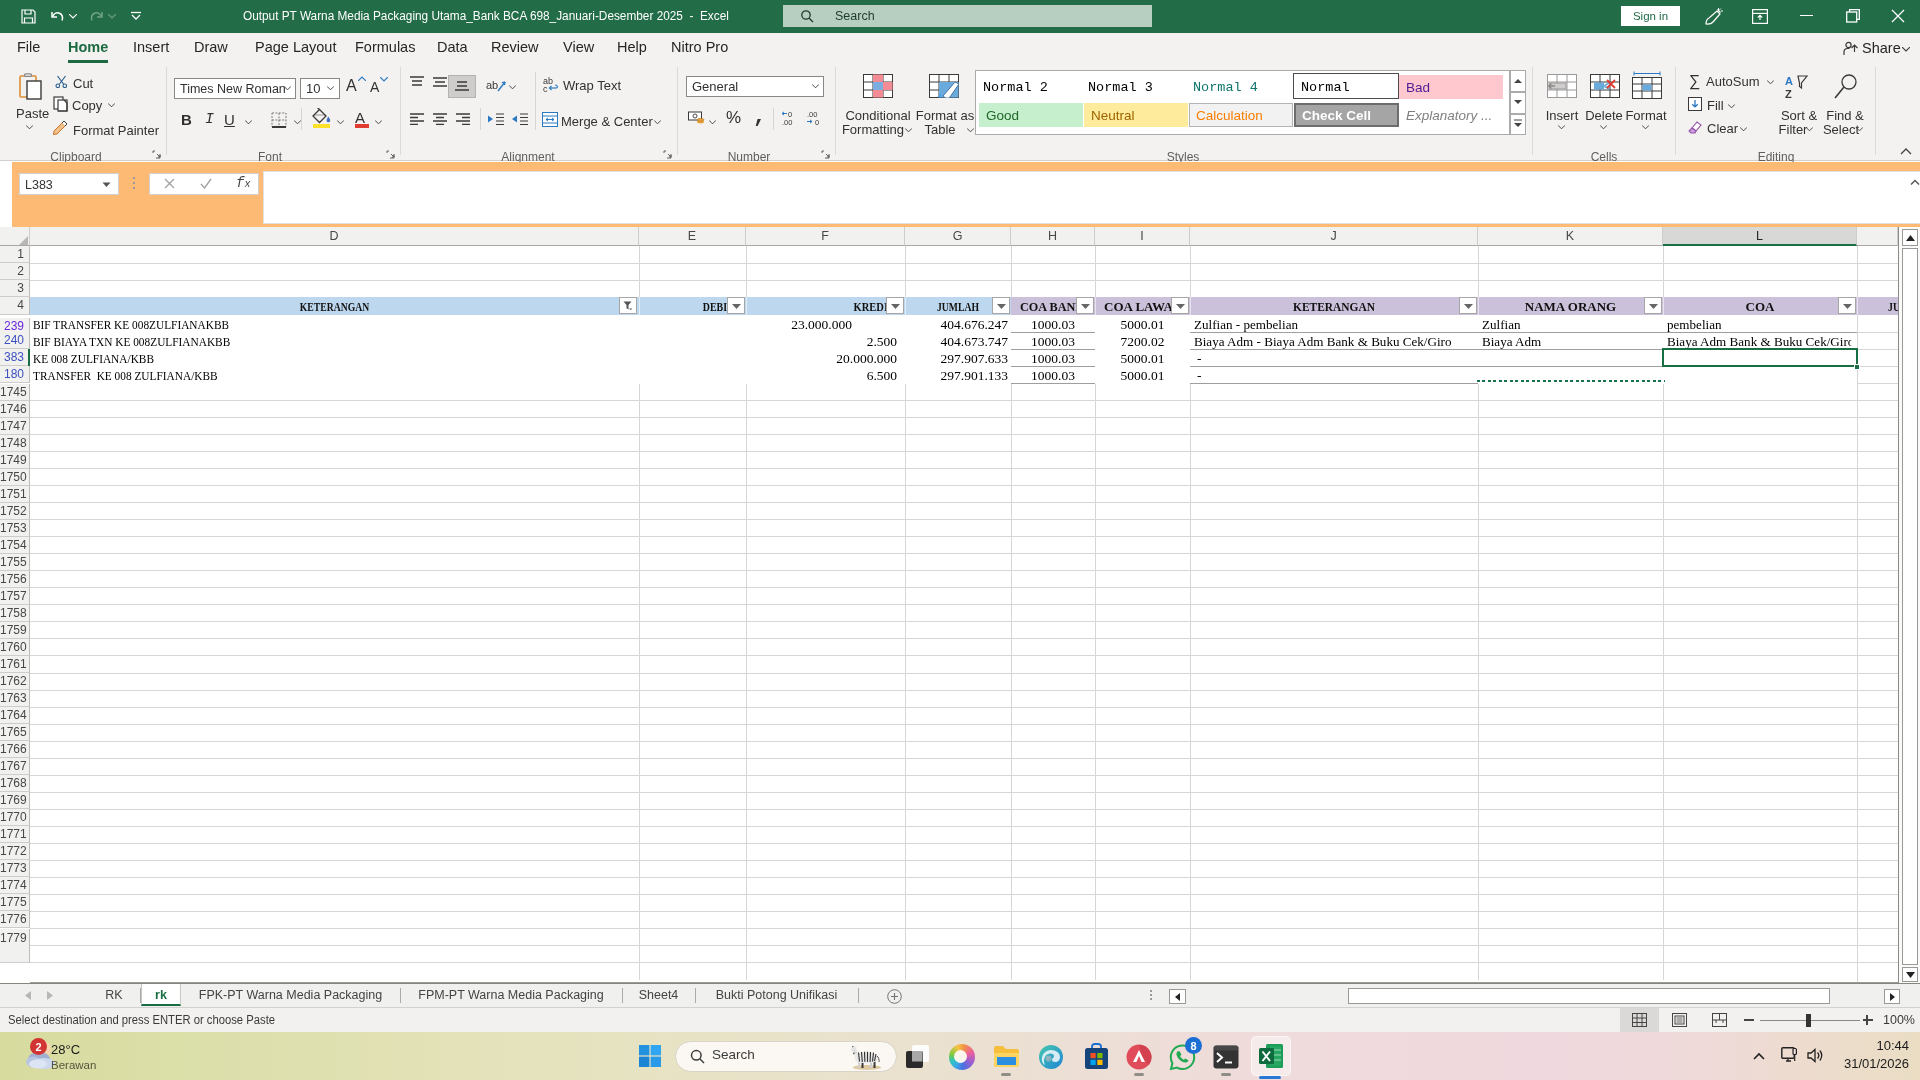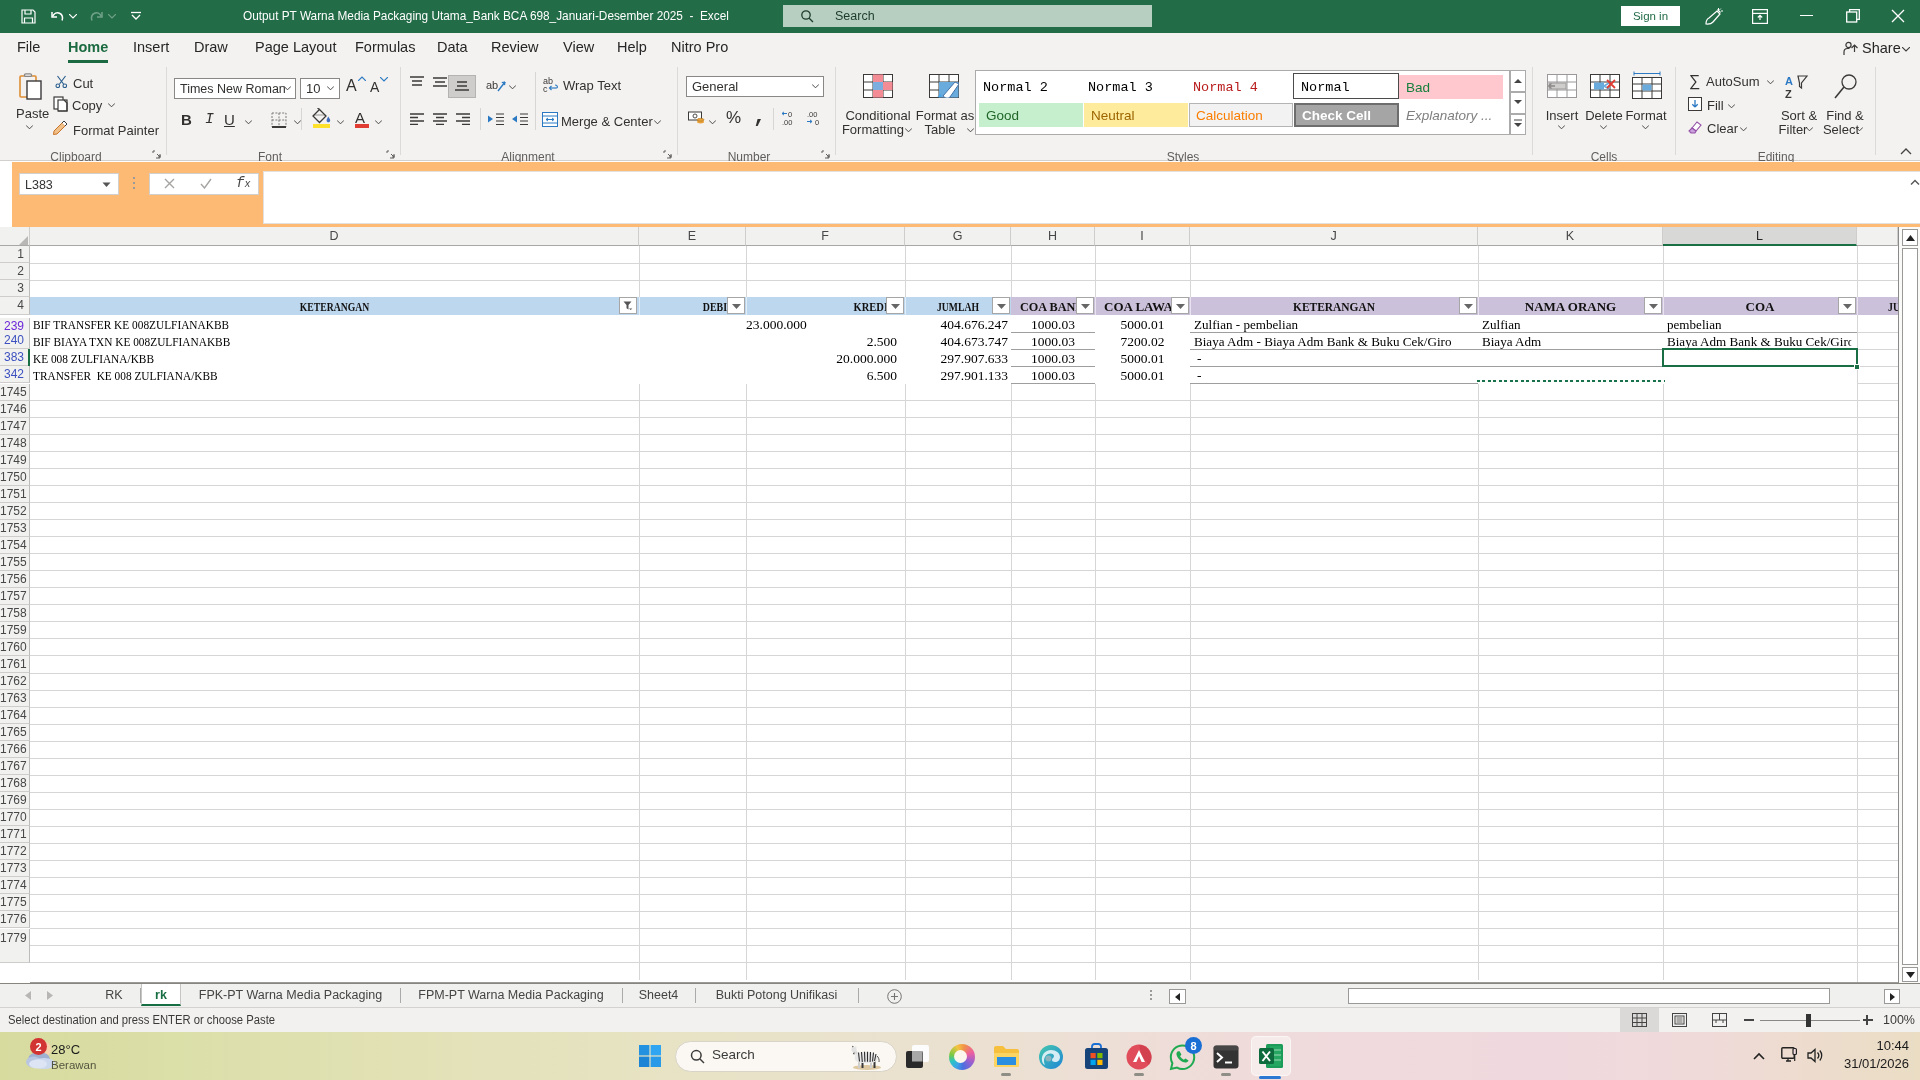--- a/index.html
+++ b/index.html
@@ -342,25 +342,25 @@
       </svg>
     <div class="rtxt" style="left:915px;top:44px;width:60px;text-align:center">Format as</div>
     <div class="rtxt" style="left:915px;top:58px;width:50px;text-align:center">Table</div>
     <svg class="chev" style="left:967px;top:63px" viewBox="0 0 8 5">
         <path d="M0 0l4 4 4-4" fill="none" stroke="#444" stroke-width="1.1"></path>
       </svg>
 
     <div class="a" style="left:975px;top:6px;width:535px;height:65px;background:#fff;border:1px solid #ababab"></div>
     <div class="a serif" style="left:983px;top:16px;font-size:13.5px;color:#000">Normal 2</div>
     <div class="a serif" style="left:1088px;top:16px;font-size:13.5px;color:#000">Normal 3</div>
-    <div class="a serif" style="left:1193px;top:16px;font-size:13.5px;color:#b91c1c">Normal 4</div>
+    <div class="a serif" style="left:1193px;top:16px;font-size:13.5px;color:#0f766e">Normal 4</div>
     <div class="a" style="left:1293px;top:9px;width:106px;height:26px;background:#fff;border:1.5px solid #4b4b4b"></div>
     <div class="a serif" style="left:1301px;top:16px;font-size:13.5px;color:#000">Normal</div>
     <div class="a" style="left:1399px;top:11px;width:104px;height:24px;background:#ffc7ce"></div>
-    <div class="a" style="left:1406px;top:16px;font-size:13.5px;color:#15803d">Bad</div>
+    <div class="a" style="left:1406px;top:16px;font-size:13.5px;color:#4c1d95">Bad</div>
     <div class="a" style="left:979px;top:39px;width:104px;height:24px;background:#c6efce"></div>
     <div class="a" style="left:986px;top:44px;font-size:13.5px;color:#1f6627">Good</div>
     <div class="a" style="left:1084px;top:39px;width:104px;height:24px;background:#ffeb9c"></div>
     <div class="a" style="left:1091px;top:44px;font-size:13.5px;color:#9c6500">Neutral</div>
     <div class="a" style="left:1189px;top:39px;width:104px;height:24px;background:#f2f2f2;border:1px solid #b4b4b4"></div>
     <div class="a" style="left:1196px;top:44px;font-size:13.5px;color:#fa7d00">Calculation</div>
     <div class="a" style="left:1294px;top:39px;width:105px;height:24px;background:#a5a5a5;border:2px solid #6d6d6d"></div>
     <div class="a" style="left:1302px;top:44px;font-size:13.5px;color:#fff;font-weight:bold">Check Cell</div>
     <div class="a" style="left:1406px;top:44px;font-size:13.5px;color:#7f7f7f;font-style:italic">Explanatory ...</div>
     <div class="a" style="left:1510px;top:6px;width:16px;height:22px;background:#fff;border:1px solid #ababab"></div>
@@ -499,21 +499,21 @@
     <div class="colhead" style="left:1663px;width:194px;background:#d8d8d7;border-bottom:2px solid #1a6e44;color:#262626">L</div>
     <div class="colhead" style="left:1857px;width:41px"></div>
 
     <div class="rowhead" style="top:19px;height:17px;line-height:17px">1</div>
     <div class="rowhead" style="top:36px;height:17px;line-height:17px">2</div>
     <div class="rowhead" style="top:53px;height:17px;line-height:17px">3</div>
     <div class="rowhead" style="top:70px;height:17.5px;line-height:17px">4</div>
     <div class="rowhead" style="top:91px;height:34px;line-height:17px;color:#6d28d9">239</div>
     <div class="rowhead" style="top:104.5px;height:17px;line-height:17px;color:#3c50c0">240</div>
     <div class="rowhead" style="top:121.5px;height:17px;line-height:17px;color:#3c50c0">383</div>
-    <div class="rowhead" style="top:138.5px;height:17px;line-height:17px;color:#3c50c0">342</div>
+    <div class="rowhead" style="top:138.5px;height:17px;line-height:17px;color:#3c50c0">180</div>
     <div class="a" style="left:28px;top:121.5px;width:2px;height:17px;background:#1a6e44"></div>
     <div class="rowhead" style="top:156.5px;height:17px;line-height:17px">1745</div>
     <div class="rowhead" style="top:173.5px;height:17px;line-height:17px">1746</div>
     <div class="rowhead" style="top:190.6px;height:17px;line-height:17px">1747</div>
     <div class="rowhead" style="top:207.6px;height:17px;line-height:17px">1748</div>
     <div class="rowhead" style="top:224.6px;height:17px;line-height:17px">1749</div>
     <div class="rowhead" style="top:241.7px;height:17px;line-height:17px">1750</div>
     <div class="rowhead" style="top:258.7px;height:17px;line-height:17px">1751</div>
     <div class="rowhead" style="top:275.7px;height:17px;line-height:17px">1752</div>
     <div class="rowhead" style="top:292.7px;height:17px;line-height:17px">1753</div>
@@ -611,21 +611,21 @@
       </svg>
     <div class="fbtn" style="left:1838px;top:70px"></div>
     <svg class="a" style="left:1843px;top:77px" width="9" height="5" viewBox="0 0 9 5">
         <path d="M0 0h9L4.5 5z" fill="#666"></path>
       </svg>
 
     <div class="dcell sxd" style="left:33px;top:89.5px">BIF TRANSFER KE 008ZULFIANAKBB</div>
     <div class="dcell sxd" style="left:33px;top:106.5px">BIF BIAYA TXN KE 008ZULFIANAKBB</div>
     <div class="dcell sxd" style="left:33px;top:123.5px">KE 008 ZULFIANA/KBB</div>
     <div class="dcell sxd" style="left:33px;top:140.5px">TRANSFER&nbsp; KE 008 ZULFIANA/KBB</div>
-    <div class="dcell" style="left:746px;top:89.5px;width:151px;text-align:left">23.000.000</div>
+    <div class="dcell" style="left:746px;top:89.5px;width:151px;text-align:center">23.000.000</div>
     <div class="dcell" style="left:746px;top:106.5px;width:151px;text-align:right">2.500</div>
     <div class="dcell" style="left:746px;top:123.5px;width:151px;text-align:right">20.000.000</div>
     <div class="dcell" style="left:746px;top:140.5px;width:151px;text-align:right">6.500</div>
     <div class="dcell" style="left:905px;top:89.5px;width:103px;text-align:right">404.676.247</div>
     <div class="dcell" style="left:905px;top:106.5px;width:103px;text-align:right">404.673.747</div>
     <div class="dcell" style="left:905px;top:123.5px;width:103px;text-align:right">297.907.633</div>
     <div class="dcell" style="left:905px;top:140.5px;width:103px;text-align:right">297.901.133</div>
     <div class="dcell" style="left:1011px;top:89.5px;width:84px;text-align:center">1000.03</div>
     <div class="dcell" style="left:1011px;top:106.5px;width:84px;text-align:center">1000.03</div>
     <div class="dcell" style="left:1011px;top:123.5px;width:84px;text-align:center">1000.03</div>

